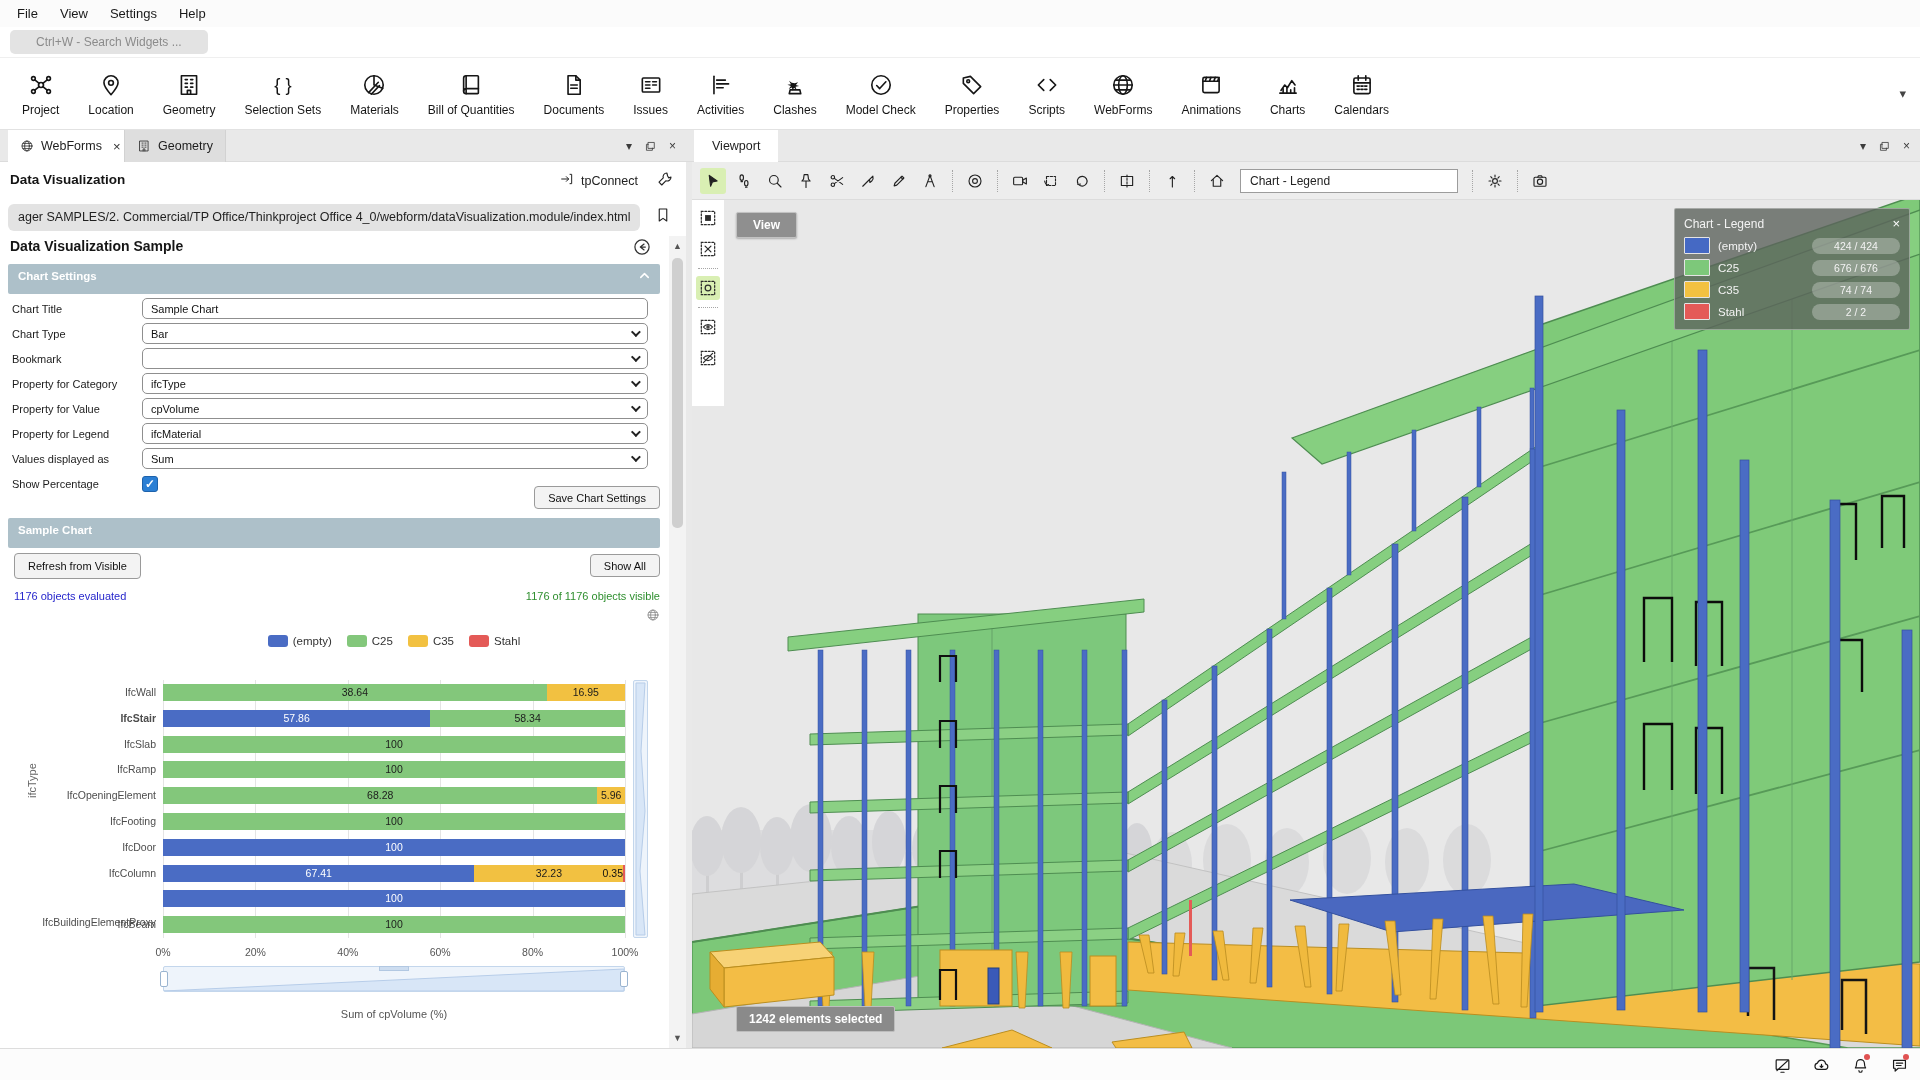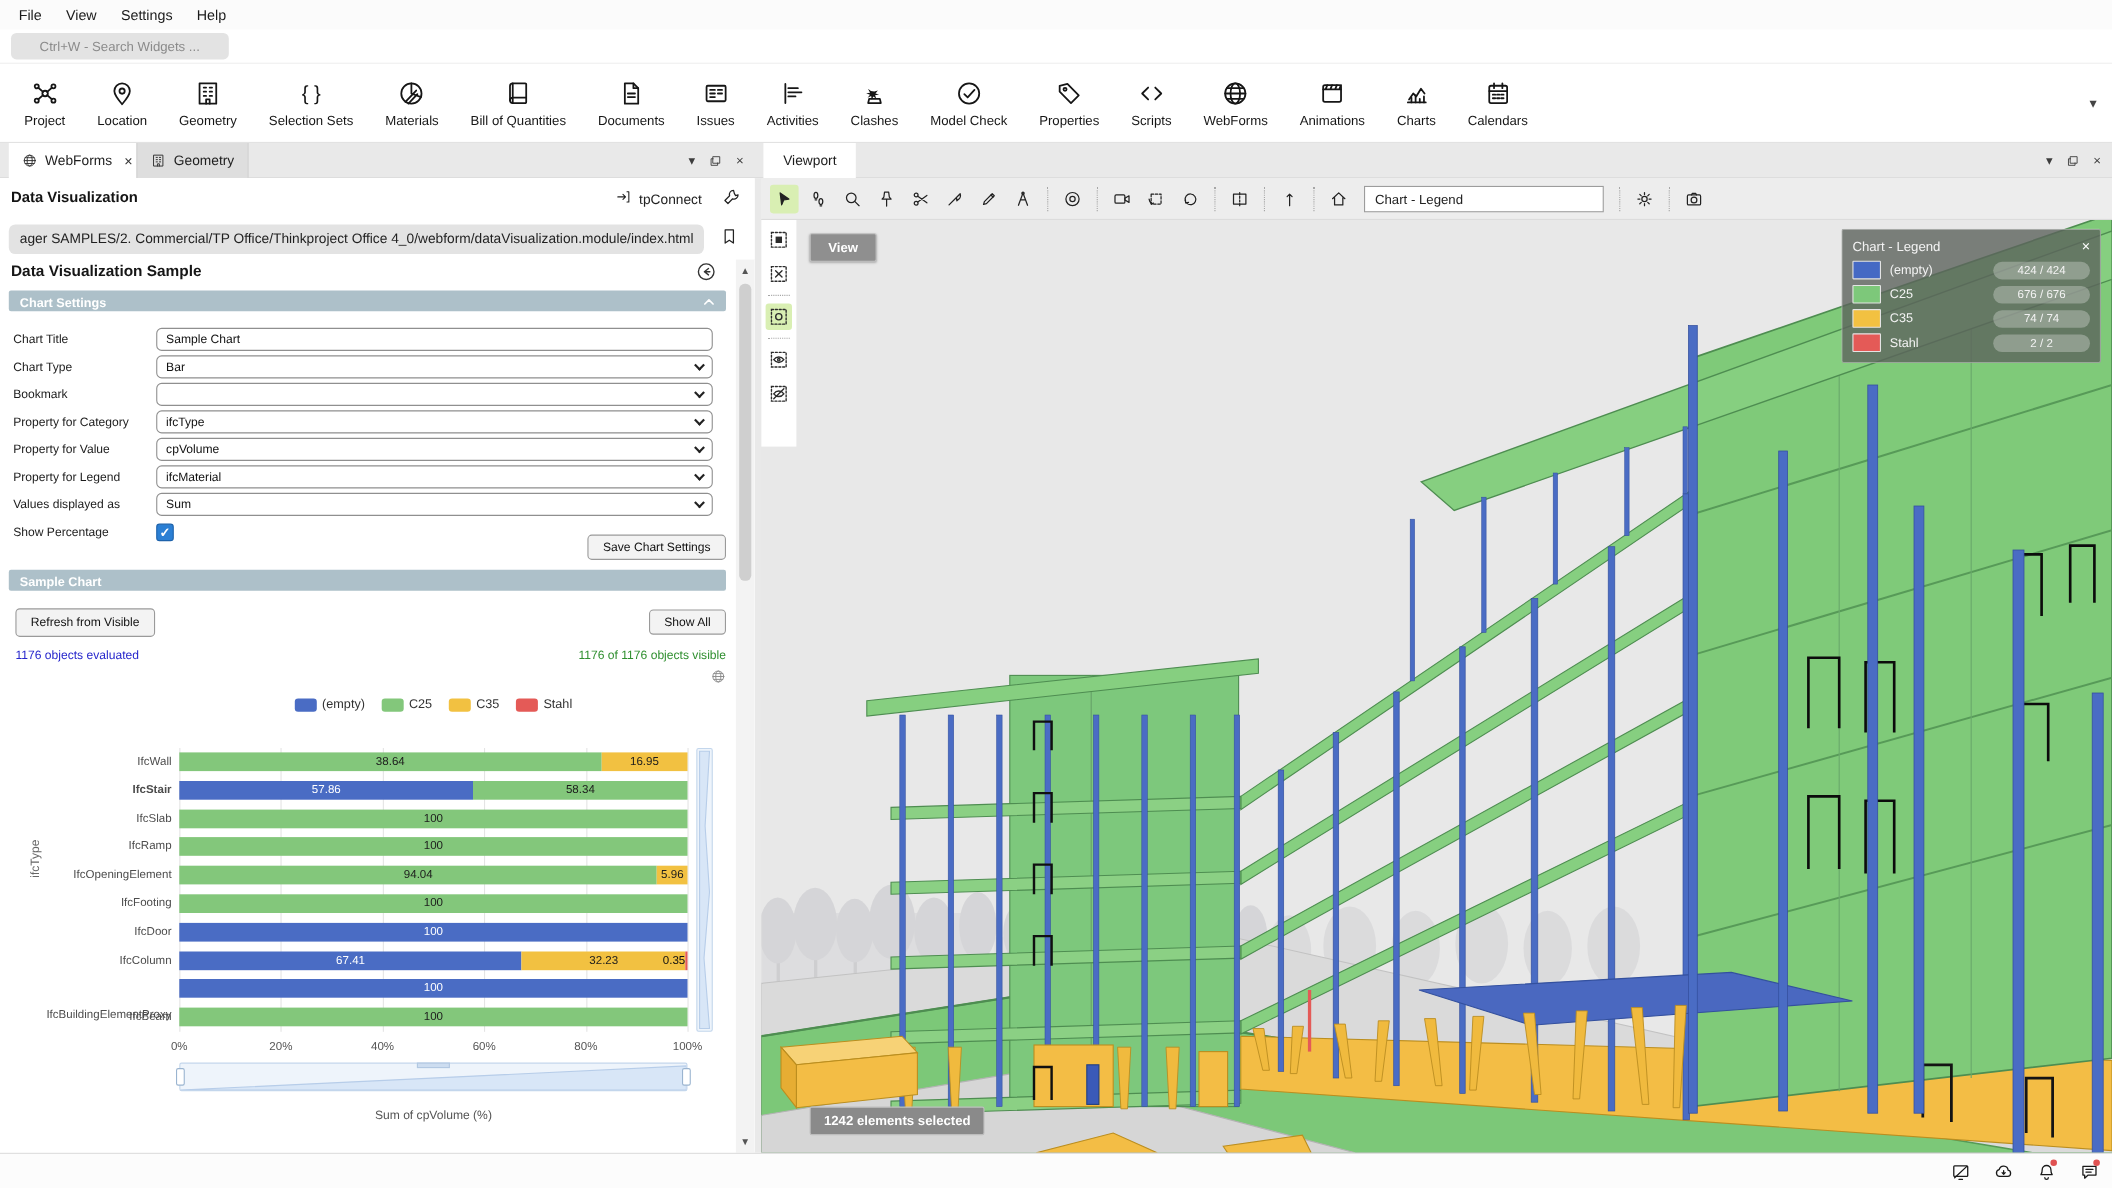--- a/index.html
+++ b/index.html
@@ -39,21 +39,21 @@
   .ph-title{position:absolute;left:10px;top:10px;font-size:13.5px;font-weight:700;color:#141414}
   .tpc{position:absolute;right:48px;top:9px;display:flex;align-items:center;gap:6px;font-size:12.5px;color:#222}
   .wrench-btn{position:absolute;right:12px;top:8px;color:#222}
   .urlrow{position:absolute;top:38px;left:0;right:0;height:36px;background:#fff}
   .urlbox{position:absolute;left:8px;top:4px;width:632px;height:27px;background:#e3e3e3;border-radius:6px;font-size:12.5px;color:#1f1f1f;line-height:27px;padding:0 10px;white-space:nowrap;overflow:hidden}
   .bookmark-btn{position:absolute;right:14px;top:6px;color:#222}
   .panel-content{position:absolute;top:74px;left:0;right:0;bottom:0;background:#fff}
 
   .page-title{position:absolute;left:10px;top:2px;font-size:14px;font-weight:600;color:#161616}
   .back-btn{position:absolute;left:632px;top:1px;color:#333}
-  .sec-head{position:absolute;left:8px;width:652px;height:19px;background:#adc0c9;color:#fff;font-weight:700;font-size:11.5px;line-height:25px;padding:0 10px;border-radius:2px}
+  .sec-head{position:absolute;left:8px;width:652px;height:30px;background:#adc0c9;color:#fff;font-weight:700;font-size:11.5px;line-height:25px;padding:0 10px;border-radius:2px}
   .sec-head .collapse{position:absolute;right:8px;top:3px;color:#fff}
   .sec-cs{top:28px}.sec-sc{top:282px}
 
   .form-rows{position:absolute;left:0;top:60px;width:686px}
   .form-row{height:25px;display:flex;align-items:center;padding-left:12px}
   .f-label{width:130px;font-size:11px;color:#1c1c1c}
   .f-input,.f-select{position:relative;width:506px;height:21px;background:#fff;border:1px solid #8f8f8f;border-radius:5px;display:flex;align-items:center;padding:0 8px;font-size:11px;color:#111}
   .f-chev{position:absolute;right:9px;top:6px;width:7px;height:7px;border-right:2px solid #222;border-bottom:2px solid #222;transform:rotate(45deg) translateY(-2px)}
   .f-check{width:16px;height:16px;background:#2b7fd4;border:1px solid #1d62ab;border-radius:3px;color:#fff;font-size:12px;font-weight:700;text-align:center;line-height:15px}
   .btn{position:absolute;height:23px;background:#f3f3f3;border:1px solid #9a9a9a;border-radius:4px;font-size:11px;color:#111;display:flex;align-items:center;padding:0 13px}
@@ -512,21 +512,21 @@
                 <span class="seg-val" style="color: rgb(28, 28, 28);">100</span>
               </div>
             </div>
             <div class="bar-track" style="top: 81.4px; height: 17px;">
               <div class="bar-seg" style="left: 0%; width: 100%; background: rgb(131, 199, 123);">
                 <span class="seg-val" style="color: rgb(28, 28, 28);">100</span>
               </div>
             </div>
             <div class="bar-track" style="top: 107.2px; height: 17px;">
               <div class="bar-seg" style="left: 0%; width: 94.04%; background: rgb(131, 199, 123);">
-                <span class="seg-val" style="color: rgb(28, 28, 28);">94.04</span>
+                <span class="seg-val" style="color: rgb(28, 28, 28);">68.28</span>
               </div>
               <div class="bar-seg" style="left: 94.04%; width: 5.96%; background: rgb(242, 193, 65);">
                 <span class="seg-val" style="color: rgb(28, 28, 28);">5.96</span>
               </div>
             </div>
             <div class="bar-track" style="top: 133px; height: 17px;">
               <div class="bar-seg" style="left: 0%; width: 100%; background: rgb(131, 199, 123);">
                 <span class="seg-val" style="color: rgb(28, 28, 28);">100</span>
               </div>
             </div>

